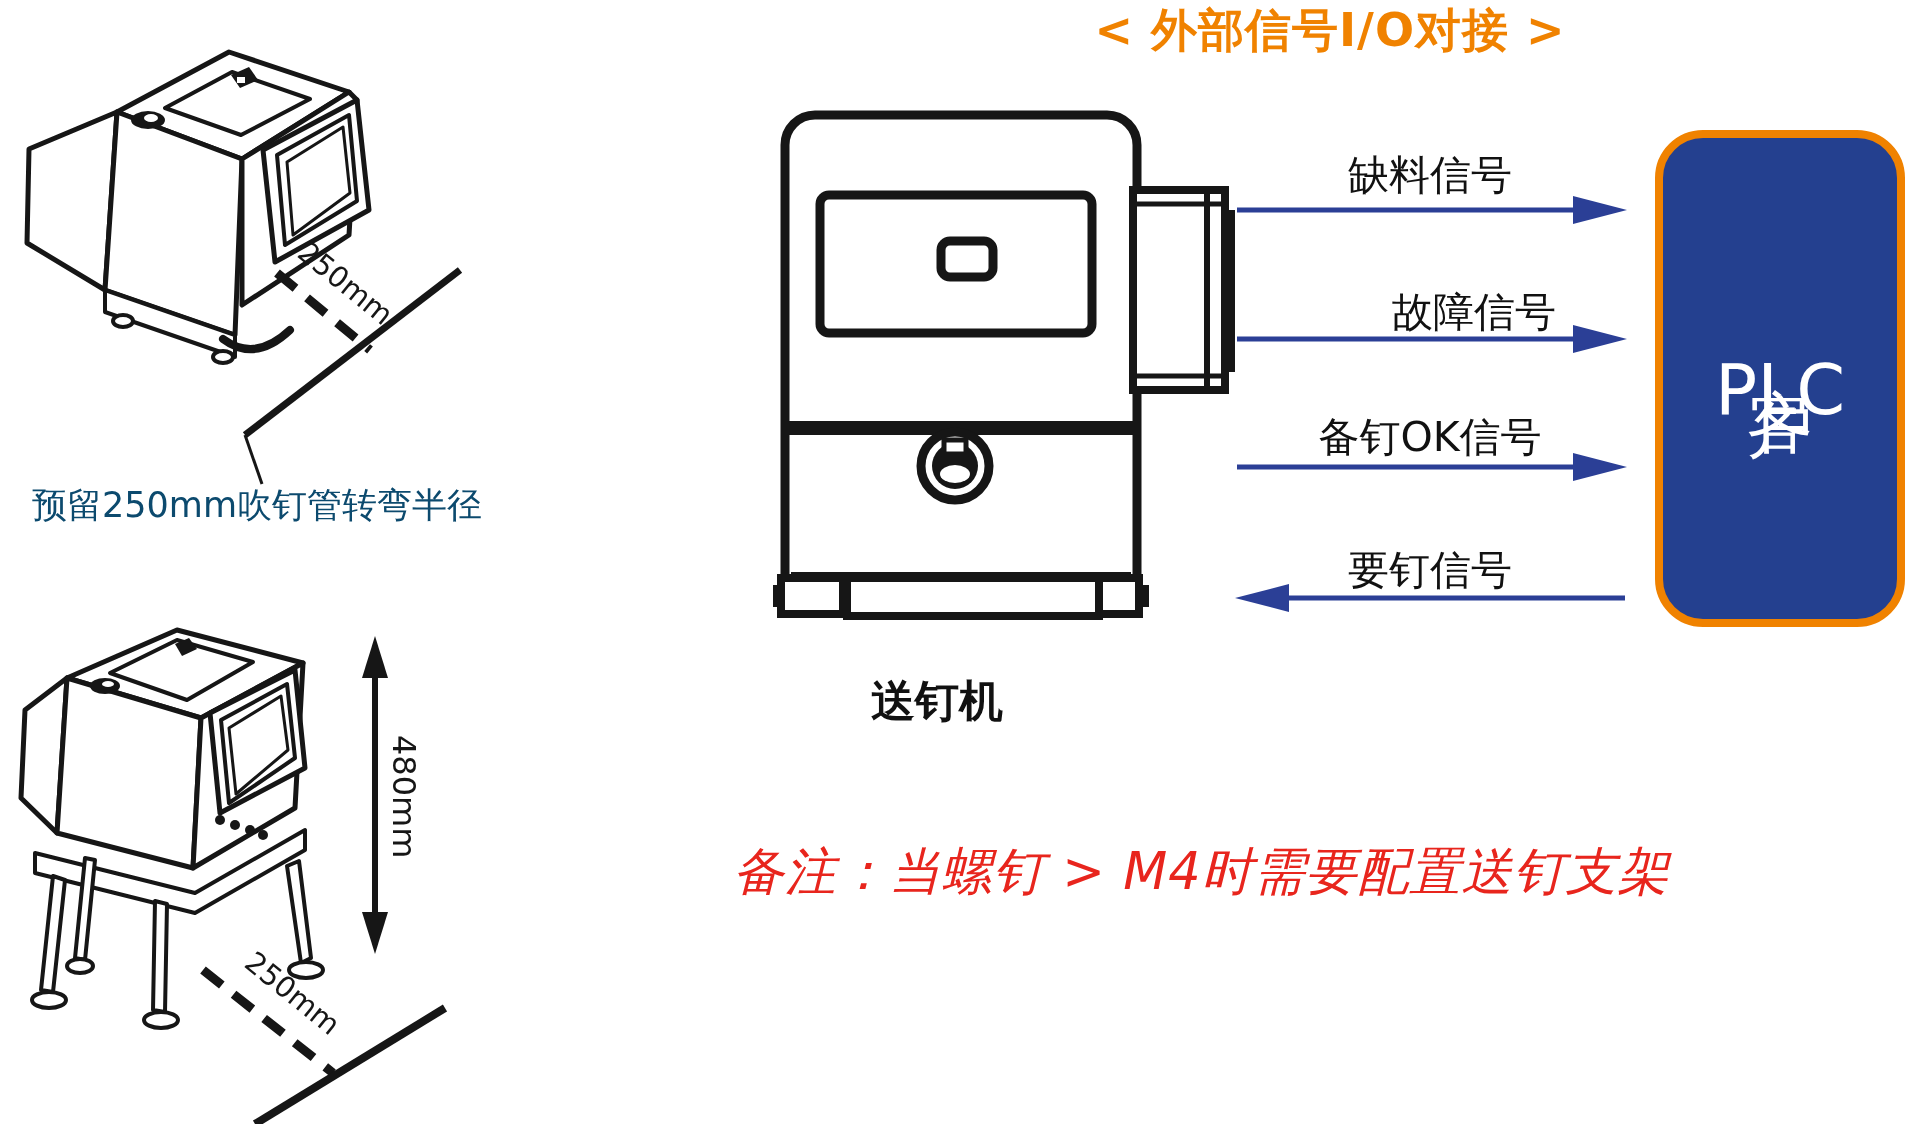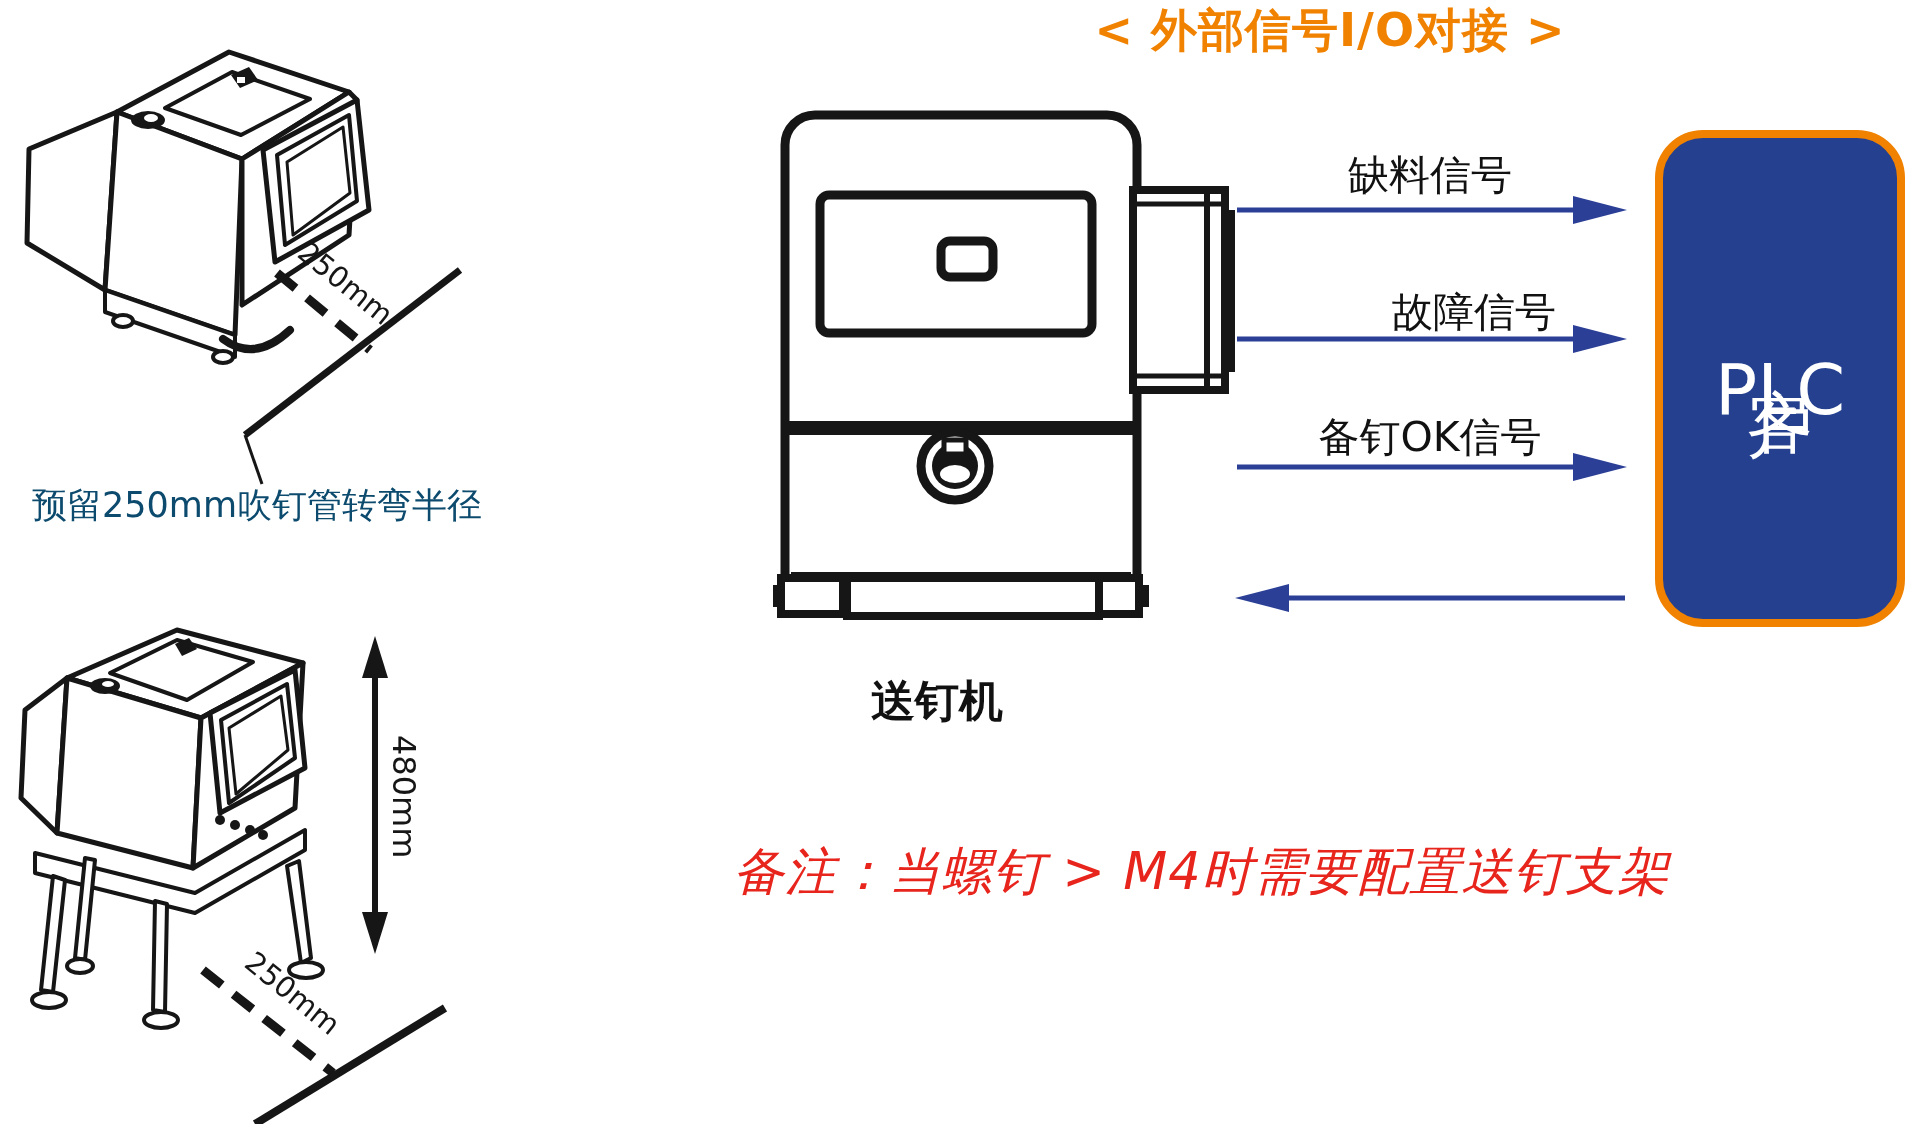--- a/index.html
+++ b/index.html
@@ -150,20 +150,21 @@
     <line x1="4" y1="22" x2="342" y2="22" stroke="#2B3F96" stroke-width="5"></line>
     <polygon points="340,8 394,22 340,36" fill="#2B3F96"></polygon>
   </svg>
 
   <div class="abs signal-label sl3">备钉OK信号</div>
   <svg class="abs arrow-svg as3" viewBox="0 0 396 44">
     <line x1="4" y1="22" x2="342" y2="22" stroke="#2B3F96" stroke-width="5"></line>
     <polygon points="340,8 394,22 340,36" fill="#2B3F96"></polygon>
   </svg>
 
+  <div class="abs signal-label sl4">要钉信号</div>
   <svg class="abs arrow-svg as4" viewBox="0 0 396 44">
     <line x1="54" y1="22" x2="392" y2="22" stroke="#2B3F96" stroke-width="5"></line>
     <polygon points="56,8 2,22 56,36" fill="#2B3F96"></polygon>
   </svg>
 
   <div class="abs plc-box">
     <div class="plc-customer">客户</div>
     <div class="plc-name">PLC</div>
   </div>
 

